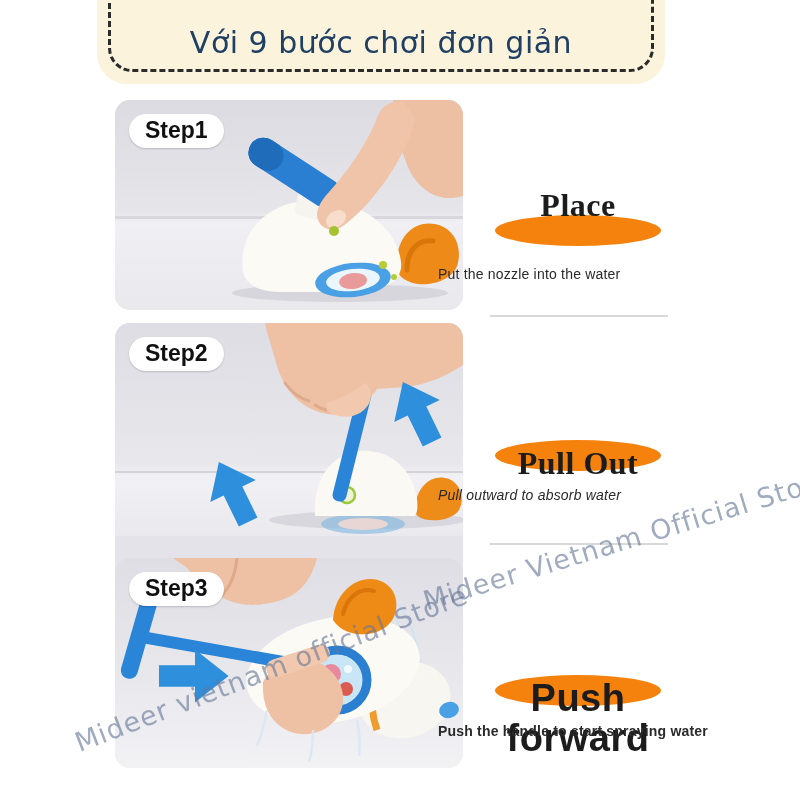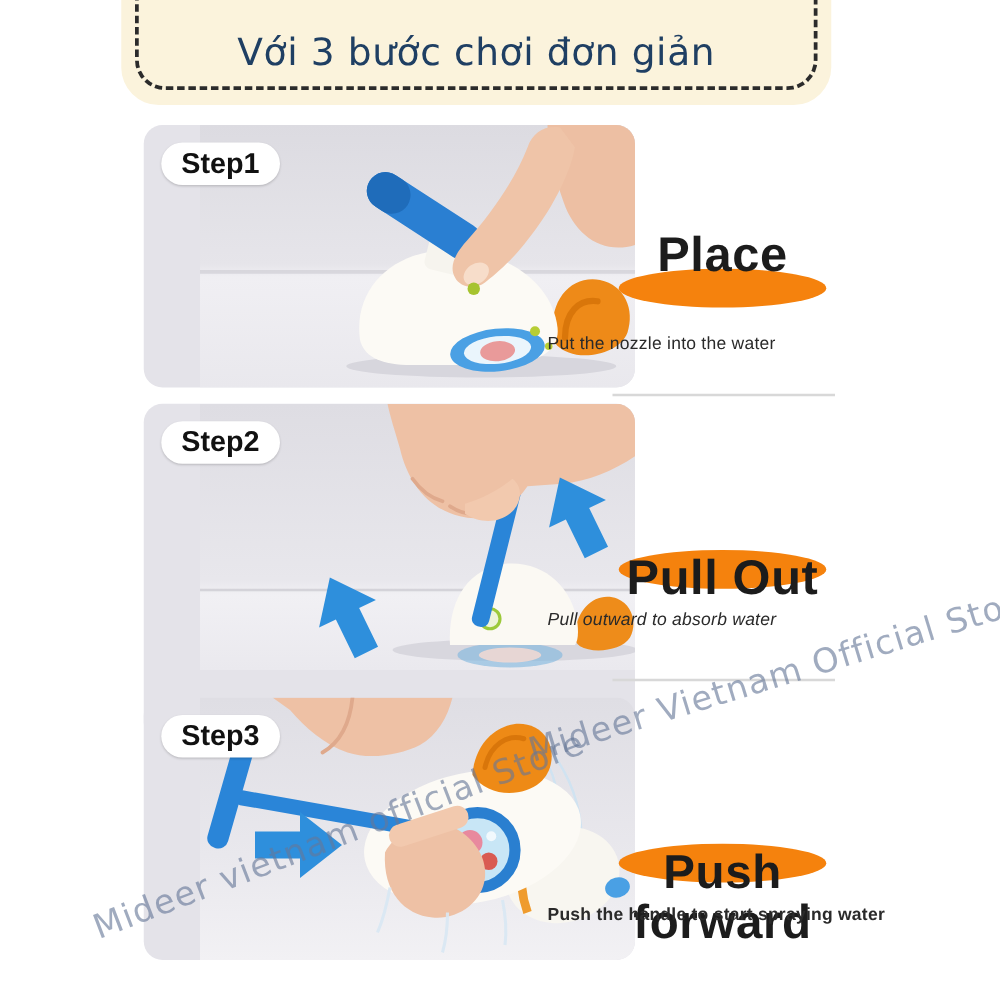--- a/index.html
+++ b/index.html
@@ -20,39 +20,38 @@
   }
   .banner-title{
     position:relative;z-index:1;margin-bottom:24px;
     font-family:"DejaVu Sans",sans-serif;
     font-size:30px;font-weight:500;color:#1f3f63;letter-spacing:.5px;
   }
   
   .photo{
     position:absolute;left:115px;width:348px;border-radius:15px;overflow:hidden;
     background:#e4e3e9;
-    padding-left:45px;
   }
   .photo svg{display:block;}
   #photo1{top:100px;height:210px;}
   #photo2{top:323px;height:270px;text-align:right;}
   #photo3{top:558px;height:210px;}
   .step-badge{
     position:absolute;top:14px;left:14px;
     background:#ffffff;border-radius:18px;padding:3px 16px 4px 16px;
     font-size:23px;font-weight:bold;color:#111111;
     box-shadow:0 1px 2px rgba(0,0,0,.18);
   }
   
   .title-wrap{position:absolute;left:458px;width:240px;text-align:center;}
   .step-title{
     position:relative;z-index:2;
     font-weight:bold;color:#1c1c1c;letter-spacing:.5px;
   }
-  .t-sm{font-size:39px;line-height:34px;}
+  .t-sm{font-size:32px;line-height:34px;font-family:Liberation Serif, serif;}
   .t-lg{font-size:38px;line-height:40px;}
   .ellipse{
     position:absolute;z-index:1;left:495px;width:166px;height:31px;
     background:#f5820d;border-radius:50%;
   }
   .caption{
     position:absolute;left:438px;width:280px;text-align:left;z-index:2;
     font-size:14px;color:#2a2a2a;letter-spacing:.2px;
   }
   .divider{
@@ -69,21 +68,21 @@
     transform-origin:left center;
   }
   #wm1{left:424px;top:586px;transform:rotate(-17deg);}
   #wm2{left:76px;top:728px;transform:rotate(-21deg);}
 </style>
 </head>
 <body>
 
 <div class="banner">
   <div class="banner-dash"></div>
-  <div class="banner-title">Với 3 bước chơi đơn giản</div>
+  <div class="banner-title">Với 9 bước chơi đơn giản</div>
 </div>
 
 <div class="photo" id="photo1">
   <svg width="348" height="210" viewBox="0 0 348 210">
     <defs>
       <linearGradient id="g1" x1="0" y1="0" x2="0" y2="1">
         <stop offset="0" stop-color="#dcdbe1"></stop>
           <stop offset="0.53" stop-color="#e6e5ea"></stop>
         <stop offset="0.58" stop-color="#f0eff3"></stop>
           <stop offset="1" stop-color="#e9e8ed"></stop>

